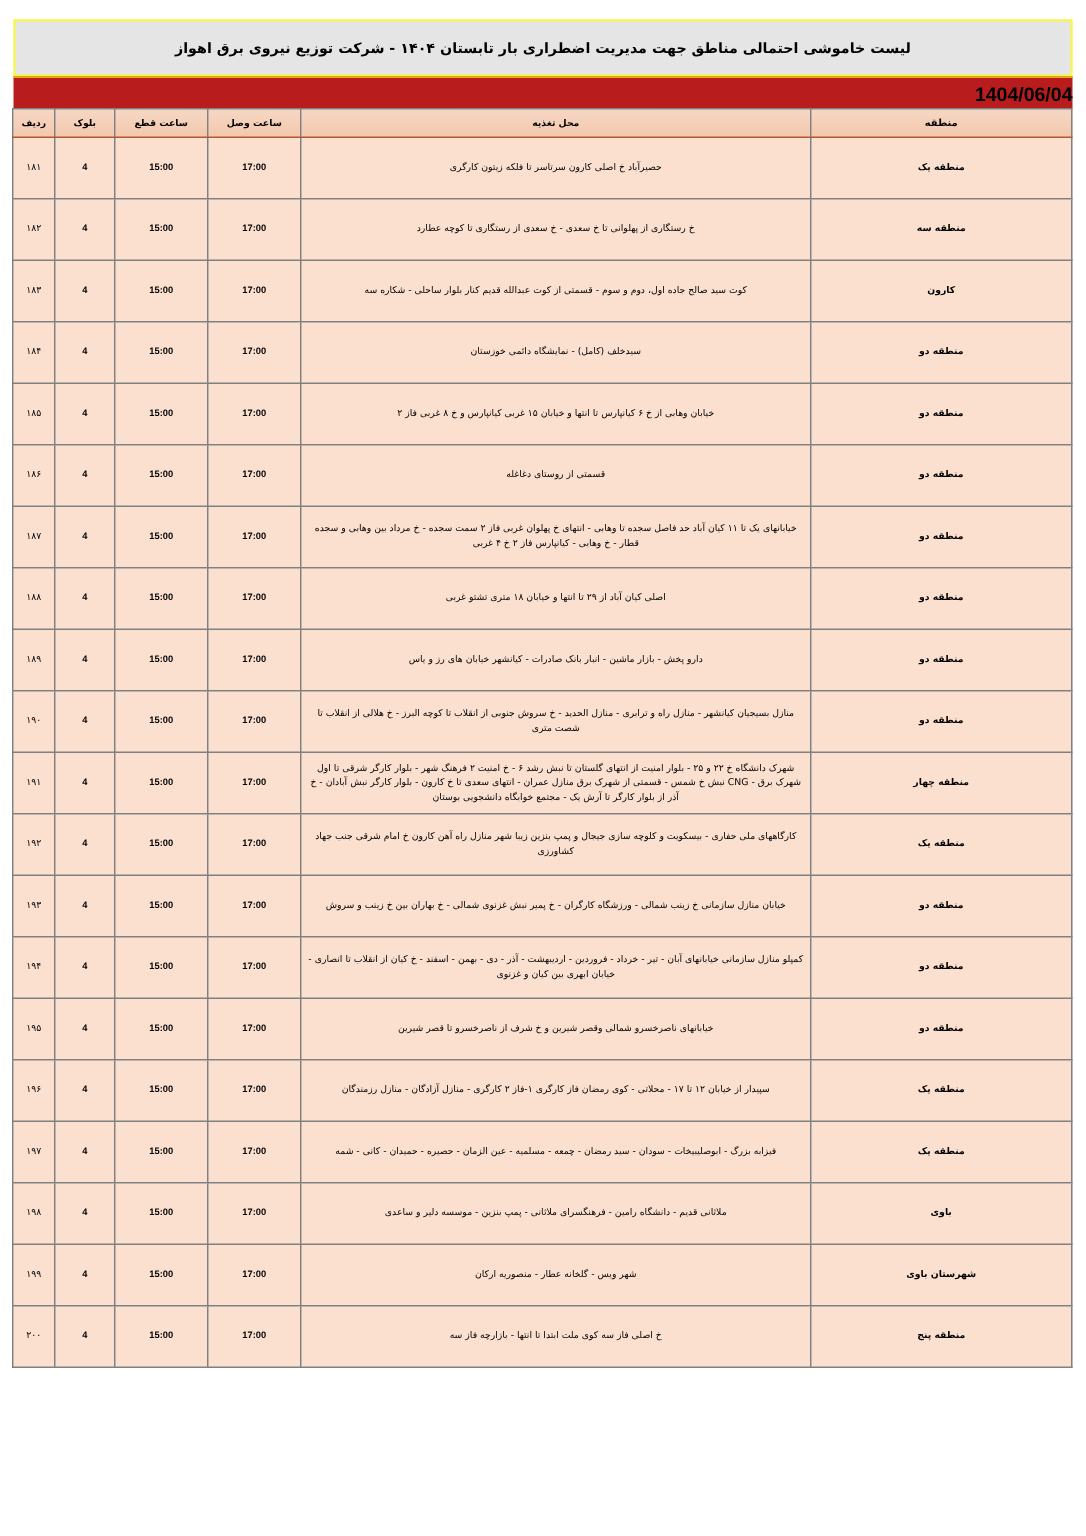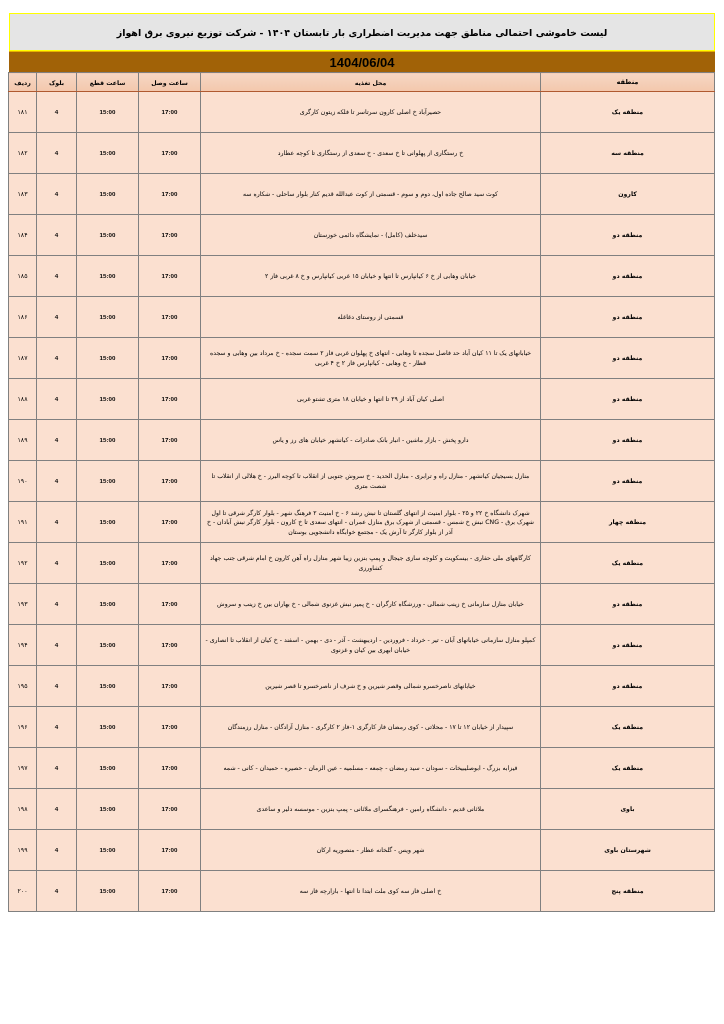--- a/index.html
+++ b/index.html
@@ -35,25 +35,25 @@
   .title-banner .title-text {
     font-size: 9.5px;
     font-weight: bold;
     color: #000000;
     letter-spacing: 0px;
     white-space: nowrap;
     direction: rtl;
   }
   
   .date-banner {
-    background: #a16207;
+    background: #b91c1c;
     height: 21px;
     display: flex;
     align-items: center;
-    justify-content: center;
+    justify-content: flex-start;
     border-top: 1px solid #e8b000;
   }
   .date-banner .date-text {
     font-size: 13px;
     font-weight: bold;
     color: #000000;
     font-family: "Liberation Sans", sans-serif;
     direction: ltr;
   }
   

